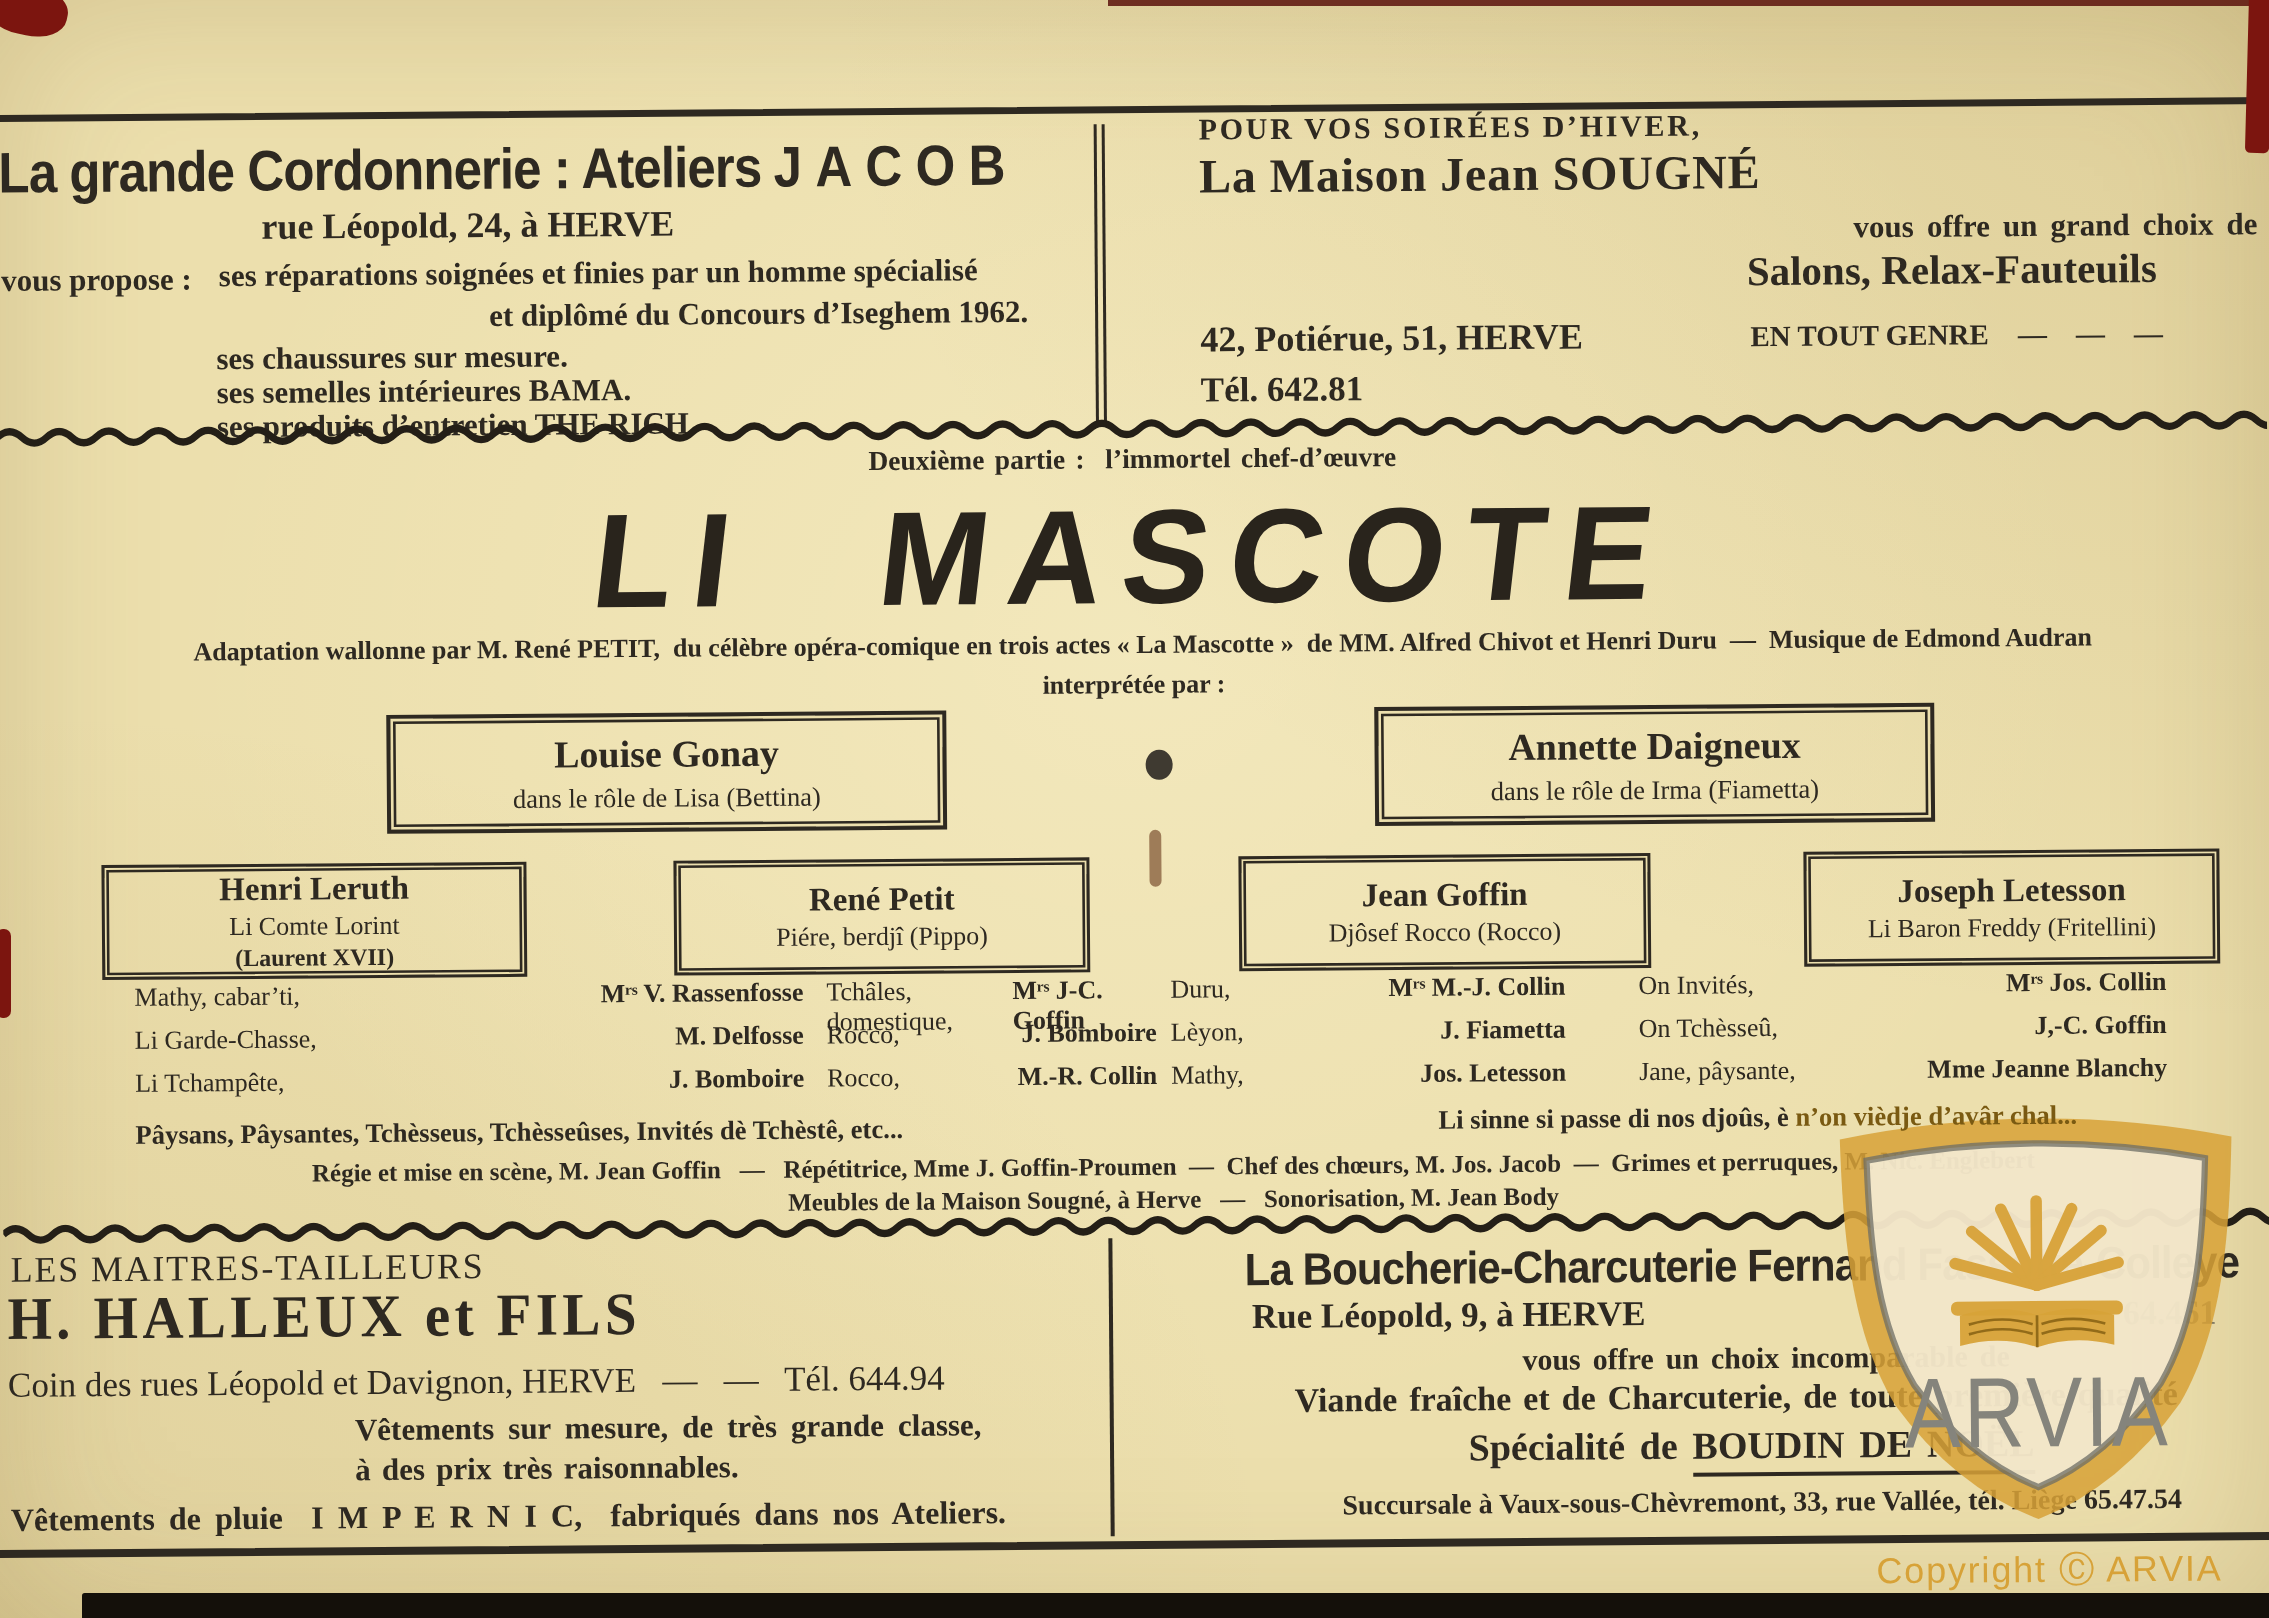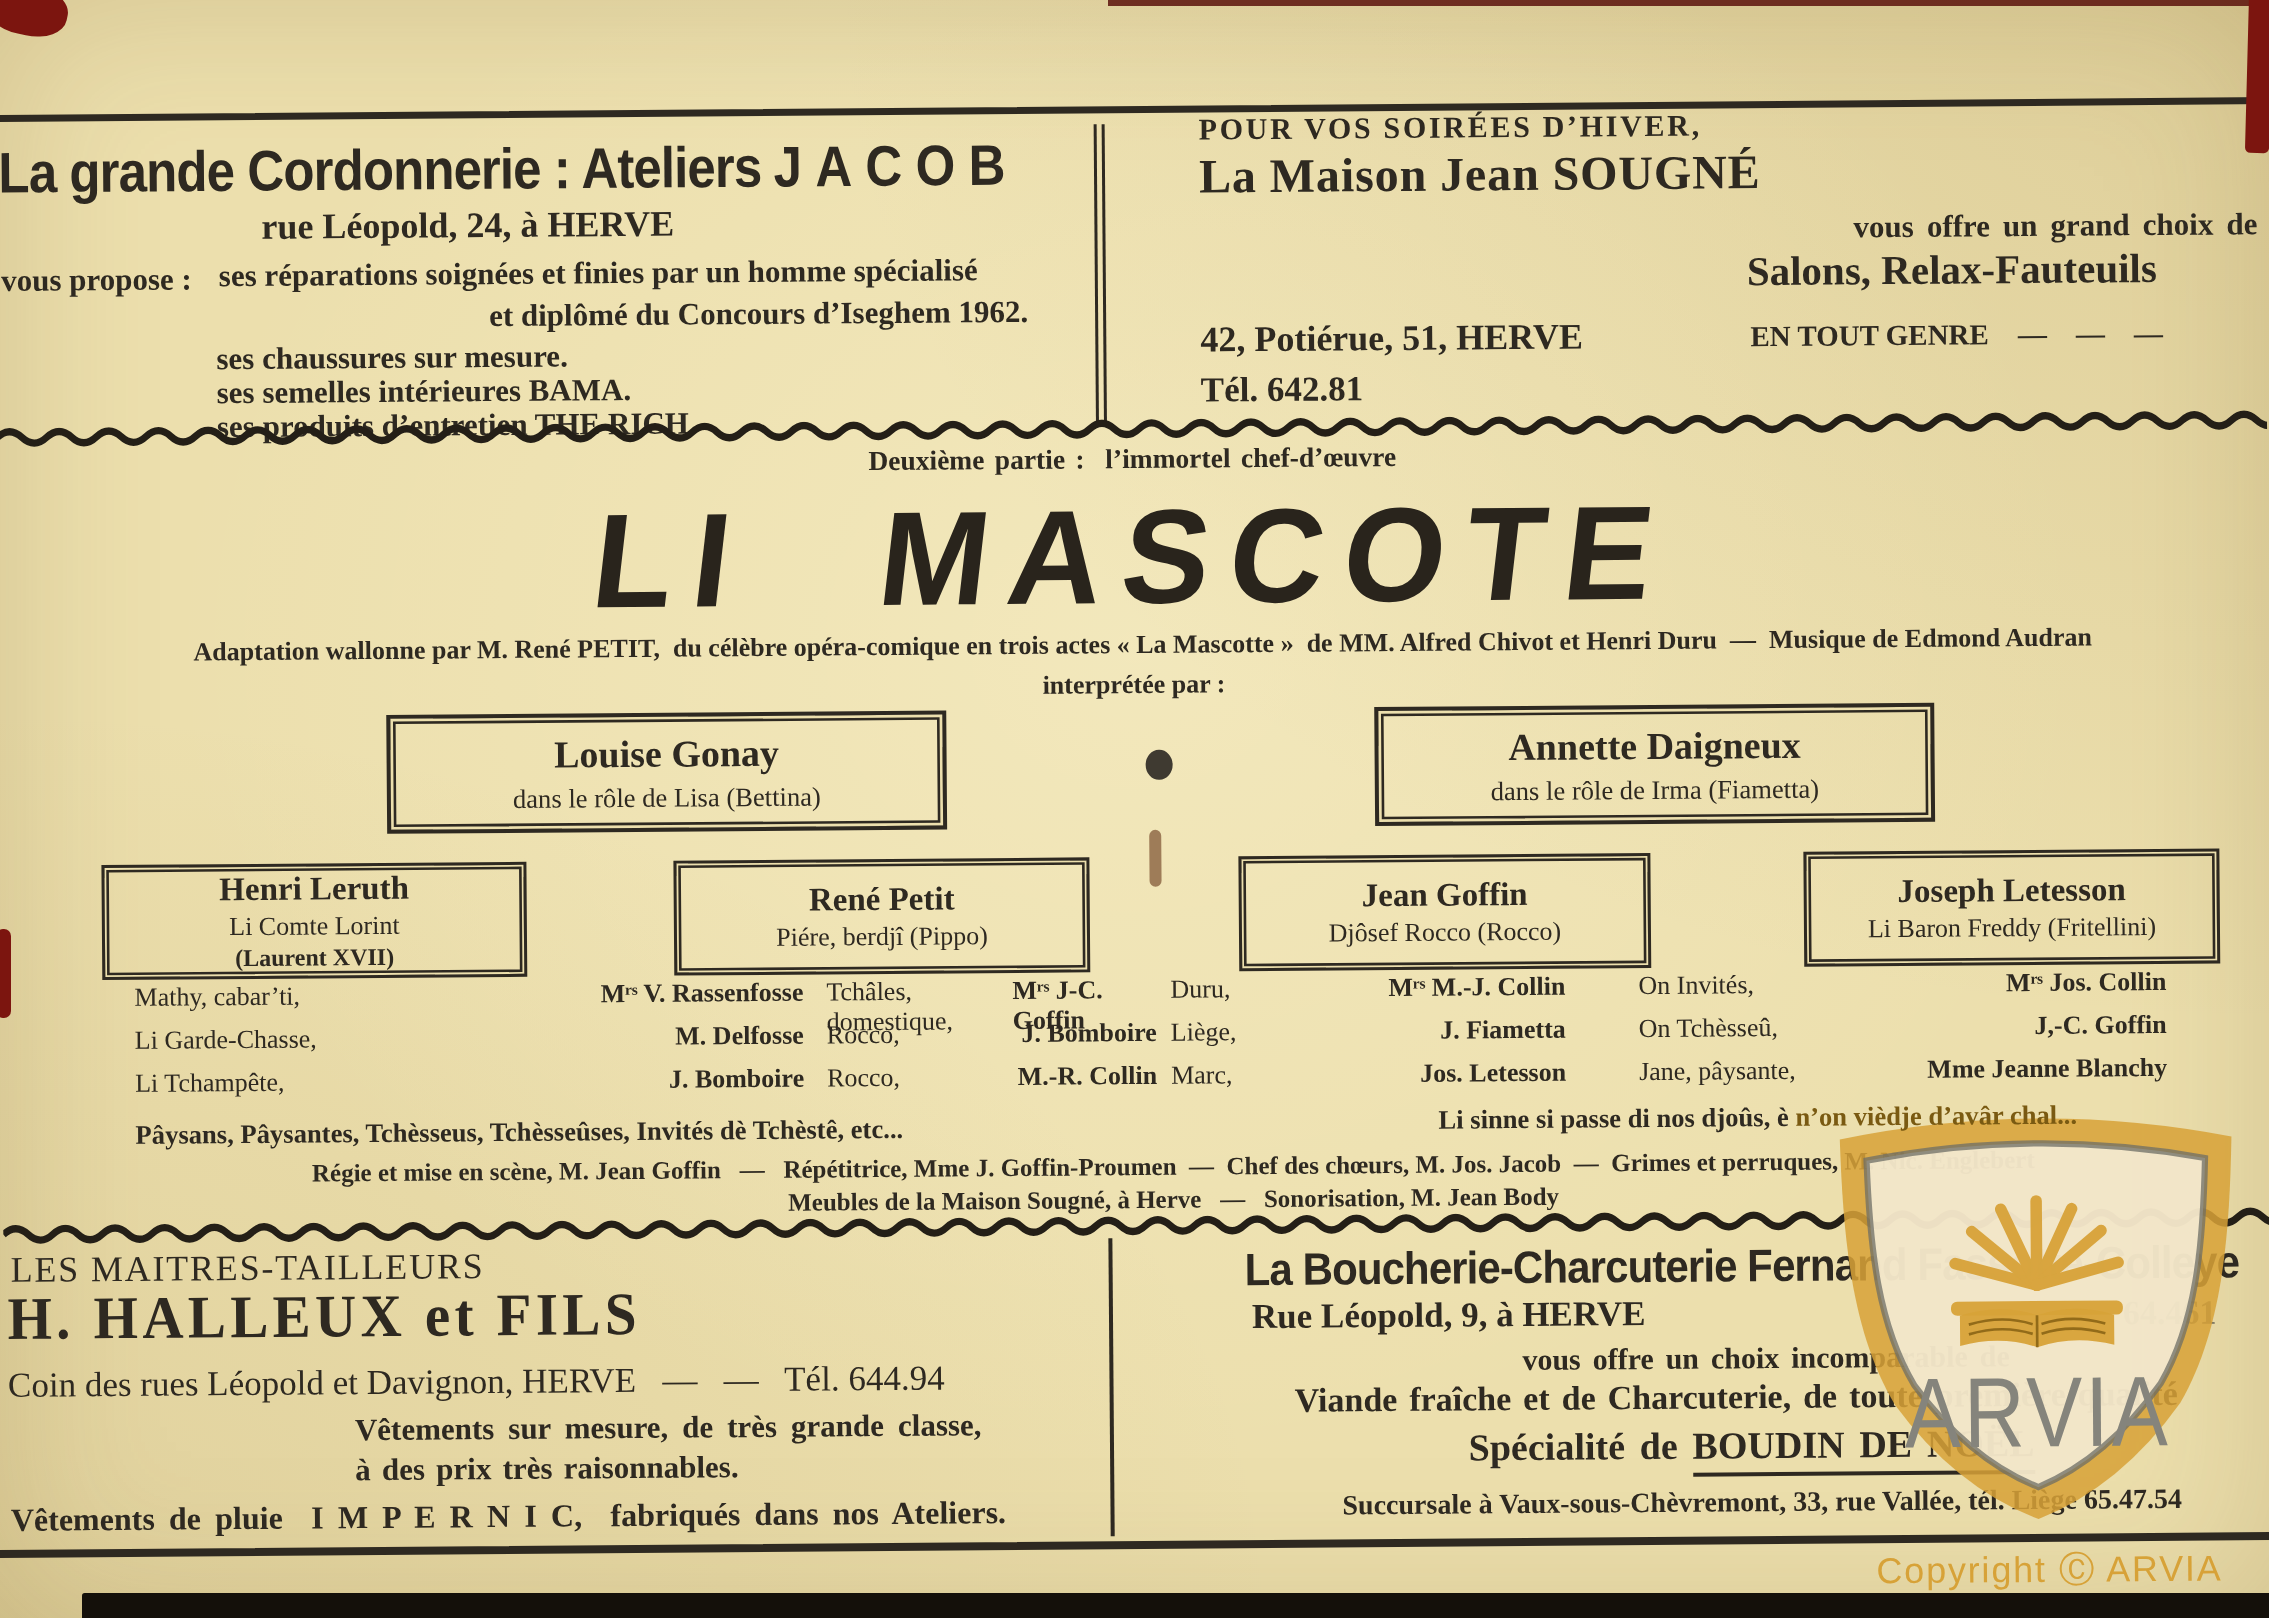--- a/index.html
+++ b/index.html
@@ -217,25 +217,25 @@
             <span>Rocco,</span>
             <span class="b">M.-R. Collin</span>
           </div>
       </div>
       <div class="abs cast-col" style="left:1169px;top:975px;width:395px">
         <div class="row">
             <span>Duru,</span>
             <span class="b">Mʳˢ M.-J. Collin</span>
           </div>
         <div class="row">
-            <span>Liège,</span>
+            <span>Lèyon,</span>
             <span class="b">J. Fiametta</span>
           </div>
         <div class="row">
-            <span>Marc,</span>
+            <span>Mathy,</span>
             <span class="b">Jos. Letesson</span>
           </div>
       </div>
       <div class="abs cast-col" style="left:1637px;top:975px;width:528px">
         <div class="row">
             <span>On Invités,</span>
             <span class="b">Mʳˢ  Jos. Collin</span>
           </div>
         <div class="row">
             <span>On Tchèsseû,</span>

